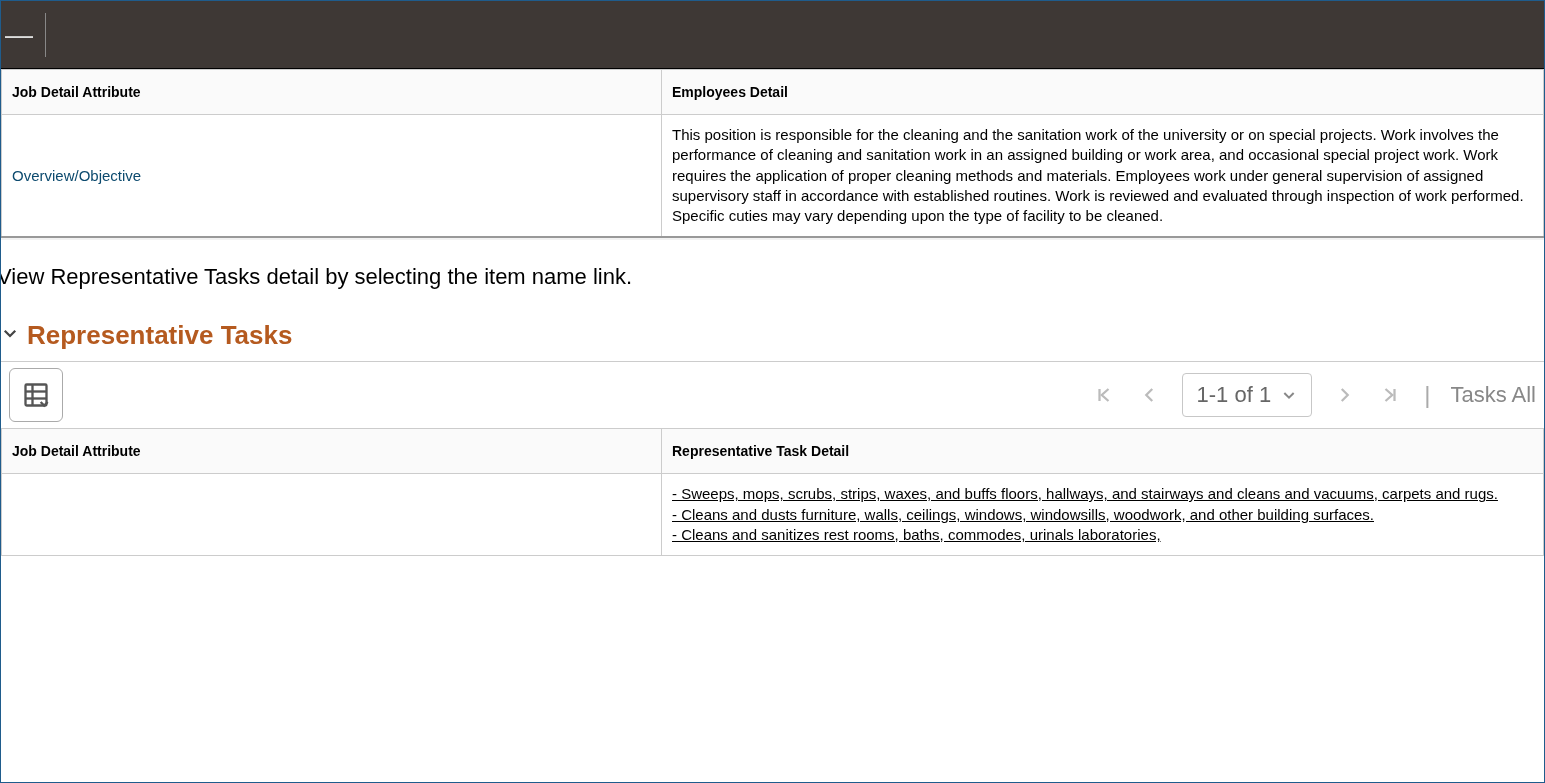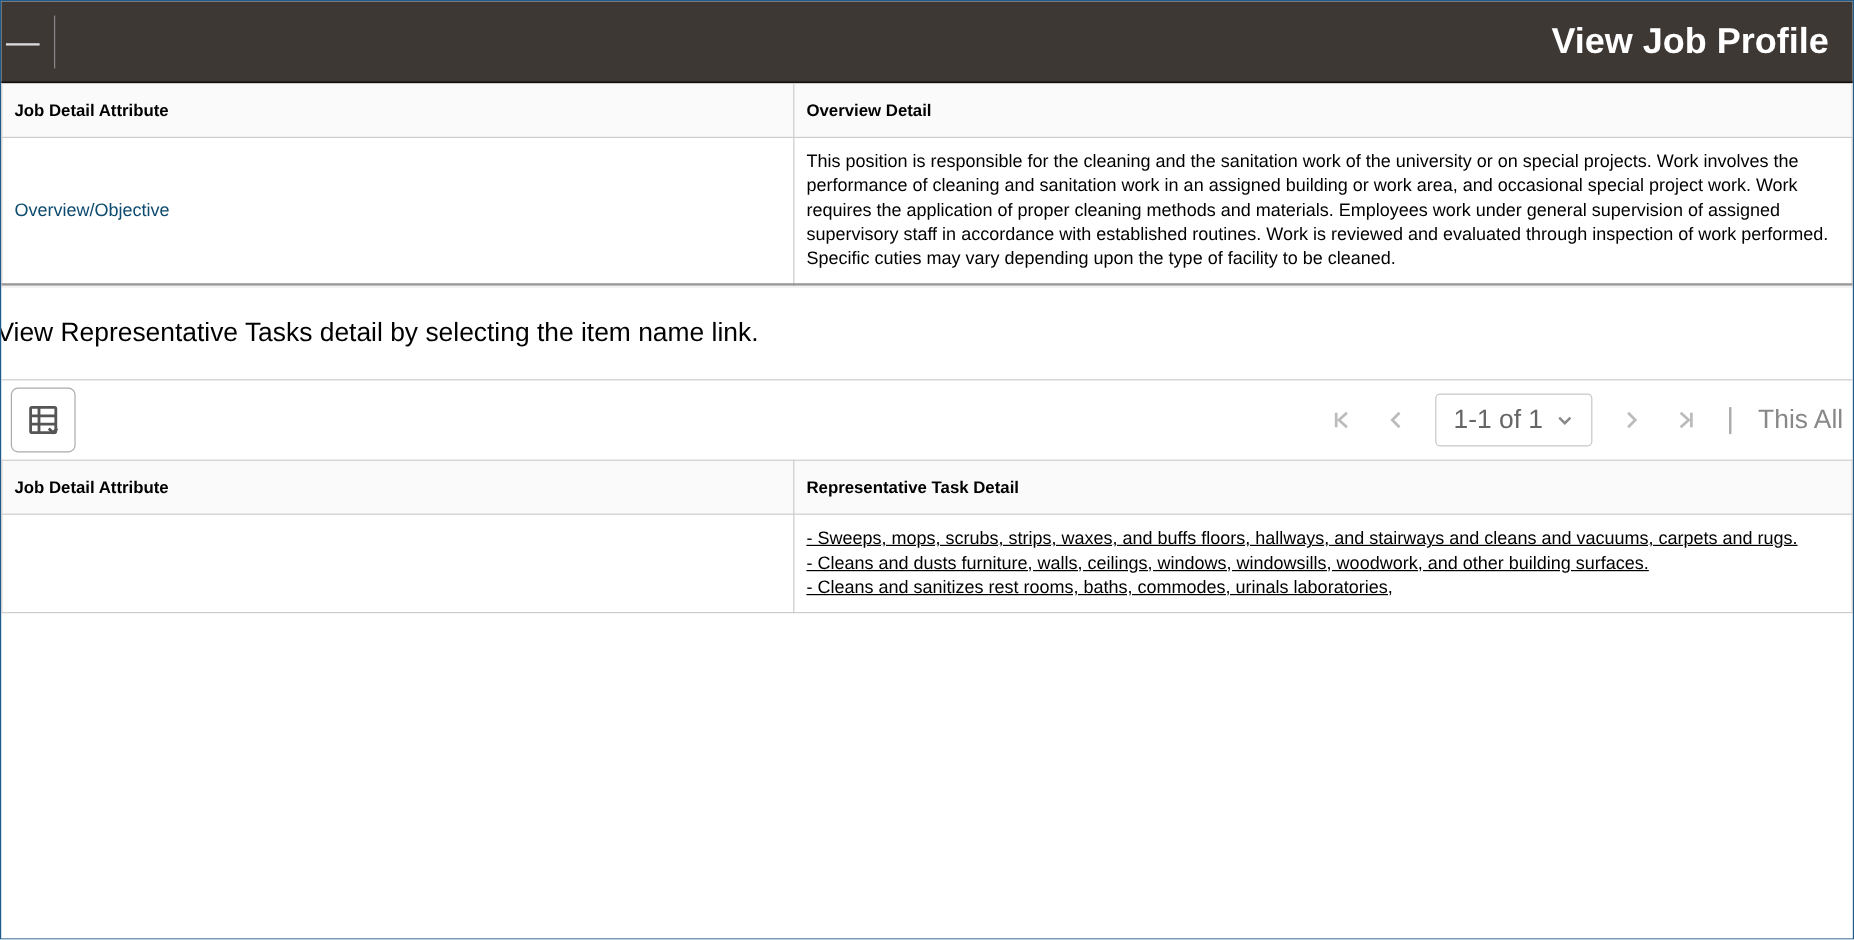--- a/index.html
+++ b/index.html
@@ -163,48 +163,55 @@
 </style>
 </head>
 <body>
 <div class="outer-border">
 
 <div class="header">
   <div class="header-left">
     <span class="hamburger-dash">—</span>
     <span class="header-divider"></span>
   </div>
-  <div class="header-title">View Job Profile</div>
 </div>
 
 <div class="content">
 
   <table class="grid truncated-bottom">
     <colgroup>
           <col class="col-attr">
           <col class="col-detail">
         </colgroup>
     <thead>
       <tr>
         <th>Job Detail Attribute</th>
-        <th>Overview Detail</th>
+        <th>Employees Detail</th>
       </tr>
     </thead>
     <tbody>
       <tr>
         <td class="link-cell">
           <a href="#">Overview/Objective</a>
         </td>
         <td>This position is responsible for the cleaning and the sanitation work of the university or on special projects. Work involves the performance of cleaning and sanitation work in an assigned building or work area, and occasional special project work. Work requires the application of proper cleaning methods and materials. Employees work under general supervision of assigned supervisory staff in accordance with established routines. Work is reviewed and evaluated through inspection of work performed. Specific cuties may vary depending upon the type of facility to be cleaned.</td>
       </tr>
     </tbody>
   </table>
 
   <div class="instruction">View Representative Tasks detail by selecting the item name link.</div>
 
+  <div class="section-header">
+    <span class="chev">
+      <svg viewBox="0 0 24 24" width="18" height="18" fill="none" stroke="#444" stroke-width="3">
+            <polyline points="5 9 12 16 19 9"></polyline>
+          </svg>
+    </span>
+    <span class="title">Representative Tasks</span>
+  </div>
 
   <div class="toolbar">
     <div class="grid-action-btn">
       <svg viewBox="0 0 24 24" fill="none" stroke="#555" stroke-width="2">
         <rect x="3" y="3" width="18" height="18" rx="1"></rect>
         <line x1="3" y1="9" x2="21" y2="9"></line>
         <line x1="3" y1="15" x2="21" y2="15"></line>
         <line x1="9" y1="3" x2="9" y2="21"></line>
         <polyline points="16 18 19 21 22 18" stroke="#555"></polyline>
       </svg>
@@ -232,21 +239,21 @@
               <polyline points="9 4 17 12 9 20"></polyline>
             </svg>
       </span>
       <span class="nav-icon">
         <svg viewBox="0 0 24 24" fill="none" stroke="#bbb" stroke-width="3">
               <polyline points="6 4 15 12 6 20"></polyline>
               <line x1="18" y1="4" x2="18" y2="20"></line>
             </svg>
       </span>
       <span class="pager-sep">|</span>
-      <span class="view-all">This All</span>
+      <span class="view-all">Tasks All</span>
     </div>
   </div>
 
   <table class="grid">
     <colgroup>
           <col class="col-attr">
           <col class="col-detail">
         </colgroup>
     <thead>
       <tr>

